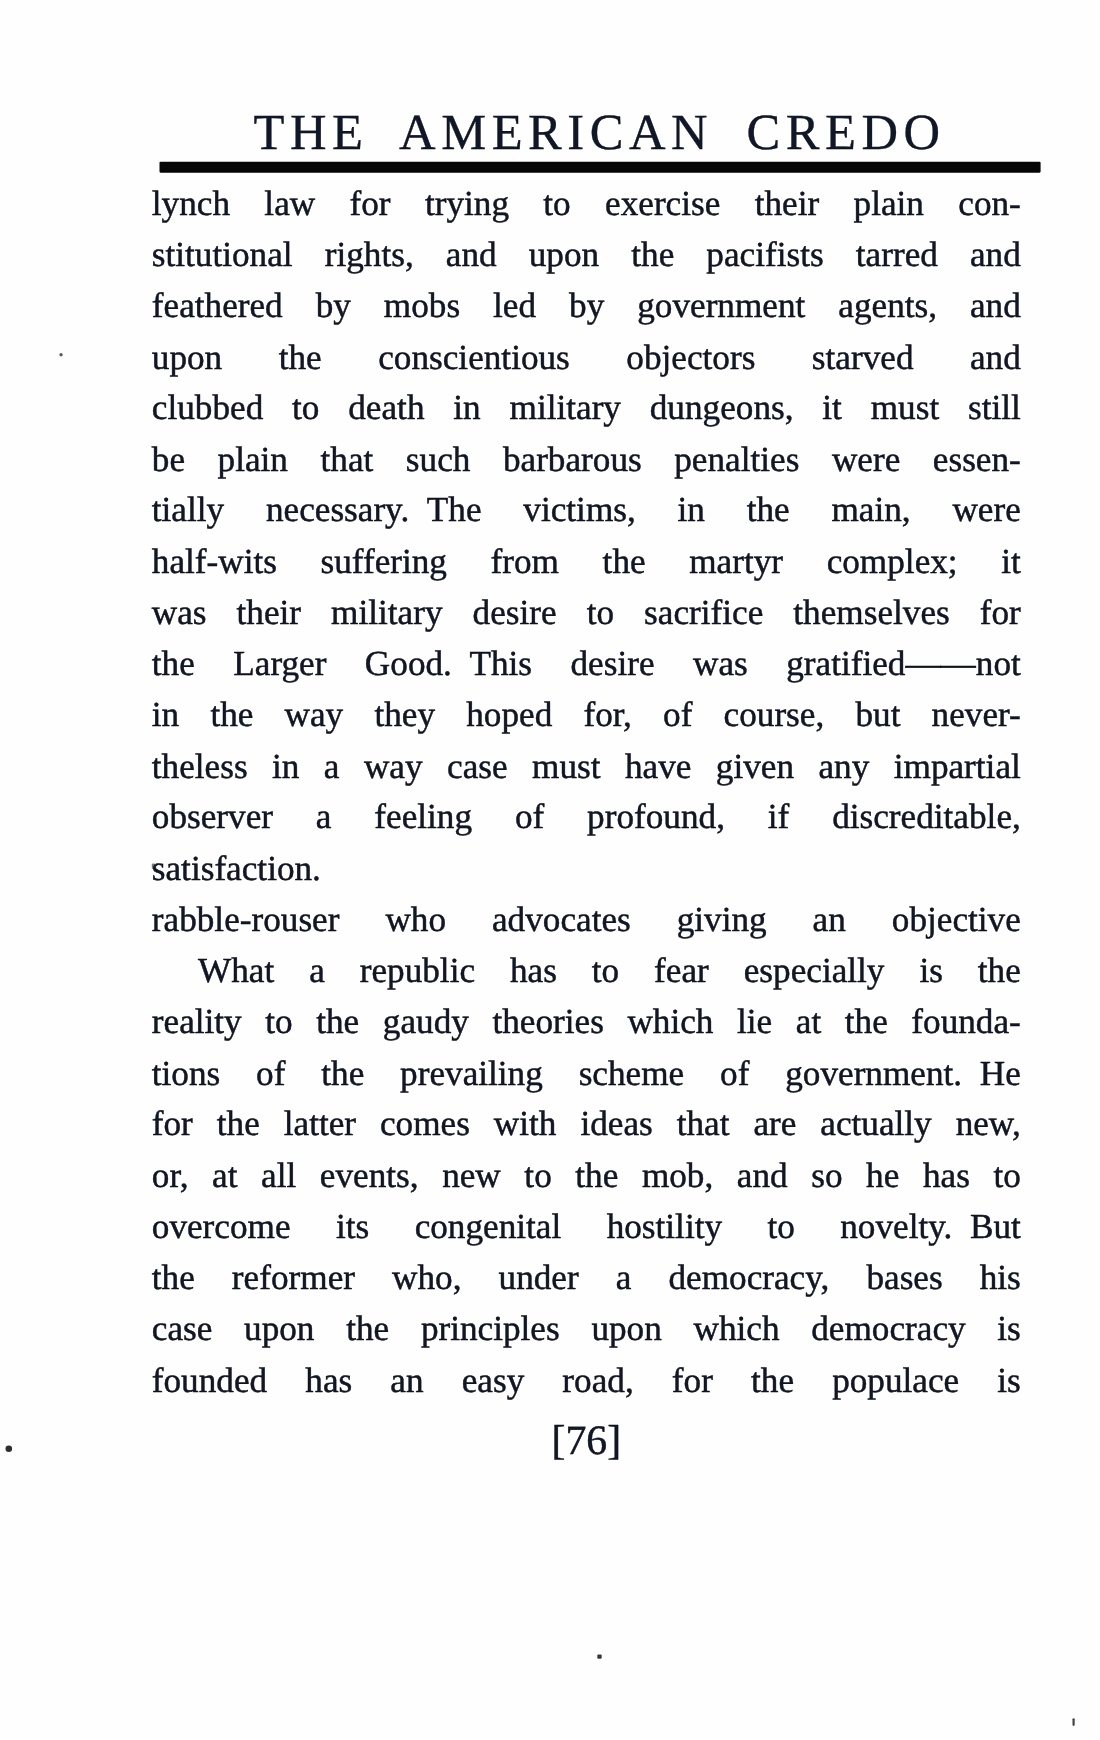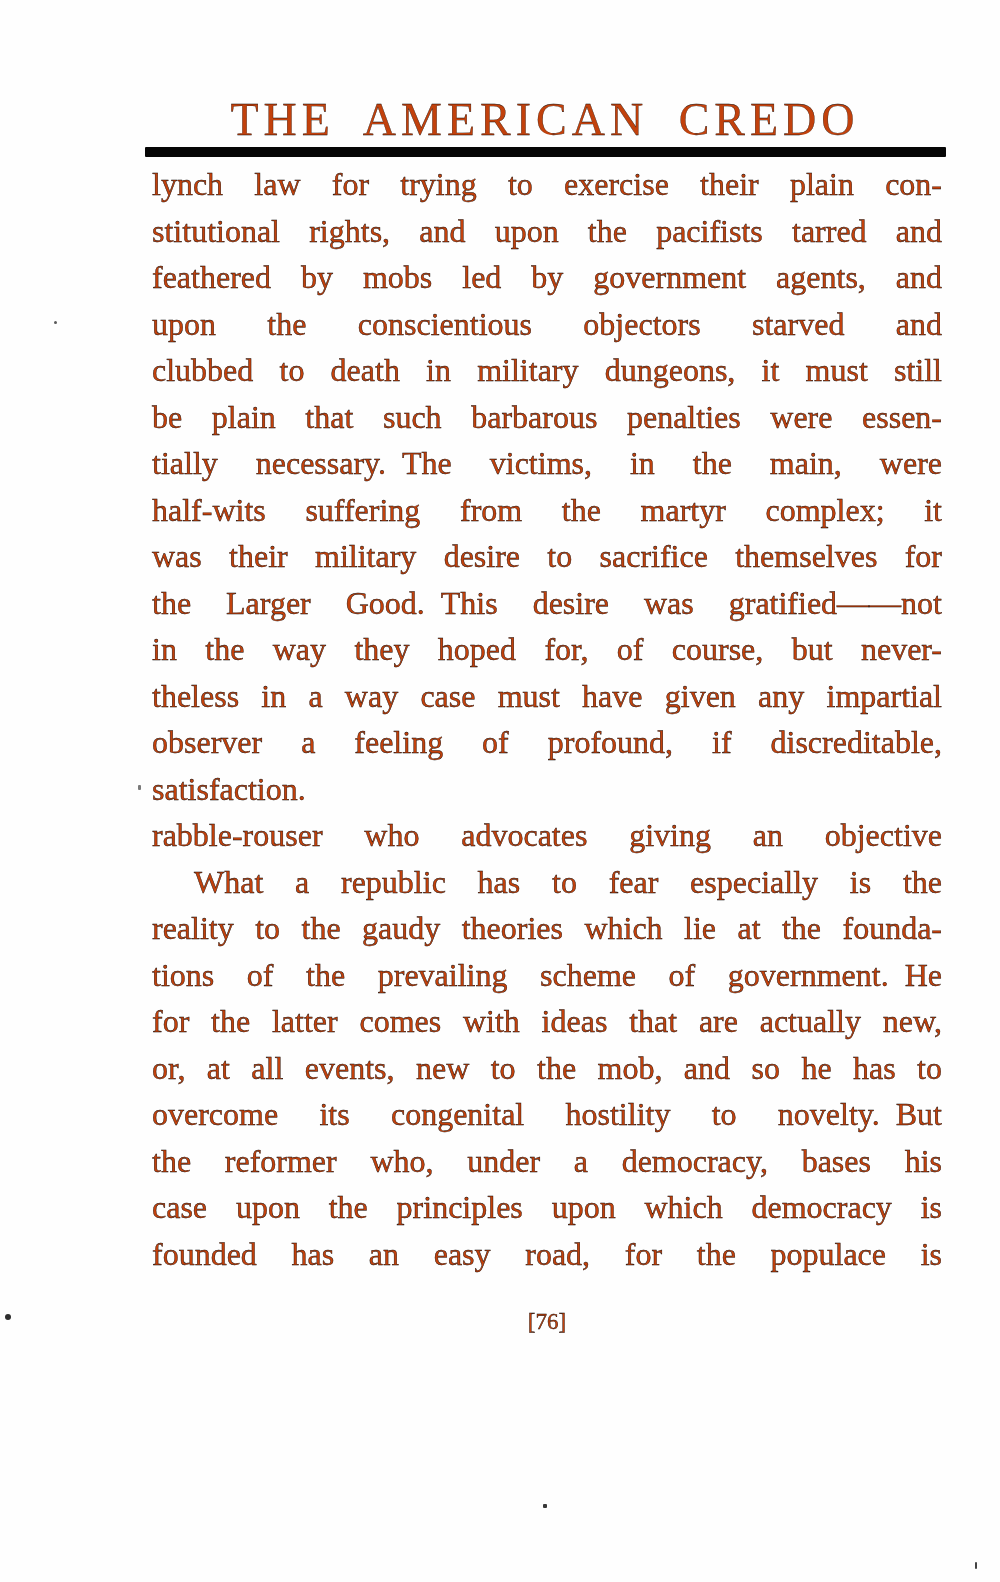--- a/index.html
+++ b/index.html
@@ -3,21 +3,21 @@
 <meta charset="utf-8">
 <style>
   html, body { margin: 0; padding: 0; }
   body { background: #ffffff; }
   .page {
     position: relative;
     width: 1000px;
     height: 1582px;
     background: #fefefe;
     overflow: hidden;
-    color: #c2410c;
+    color: #0f172a;
     font-family: "Liberation Serif", serif;
   }
   .running-head {
     position: absolute;
     top: 97px;
     left: 145px;
     width: 800px;
     text-align: center;
     font-size: 46px;
     line-height: 46px;
@@ -31,44 +31,44 @@
     top: 147px;
     left: 145px;
     width: 801px;
     height: 10px;
     background: #060606;
     border-radius: 1px;
   }
   .text-block {
     position: absolute;
     top: 161px;
-    left: 152px;
+    left: 138px;
     width: 790px;
     font-size: 32px;
     -webkit-text-stroke: 0.4px #070707;
   }
   .line {
     line-height: 46.5px;
     height: 46.5px;
     text-align: justify;
     text-align-last: justify;
     white-space: normal;
     overflow: visible;
   }
   .line.no-justify {
     text-align: center;
     text-align-last: left;
   }
   .line.indent { text-indent: 42px; }
   .page-number {
-    margin-top: 22px;
+    margin-top: 10px;
     line-height: 46.5px;
     text-align: right;
     text-align-last: center;
-    font-size: 23px;
+    font-size: 38px;
   }
   .speck {
     position: absolute;
     background: #222;
     border-radius: 50%;
   }
   .speck-1 { left: 54px;  top: 321px;  width: 3px; height: 3px; opacity: .75; }
   .speck-2 { left: 138px; top: 785px;  width: 3px; height: 5px; opacity: .6; border-radius: 1px; }
   .speck-3 { left: 5px;   top: 1314px; width: 6px; height: 6px; opacity: .95; }
   .speck-4 { left: 543px; top: 1504px; width: 4px; height: 4px; opacity: .9; border-radius: 1px; }

